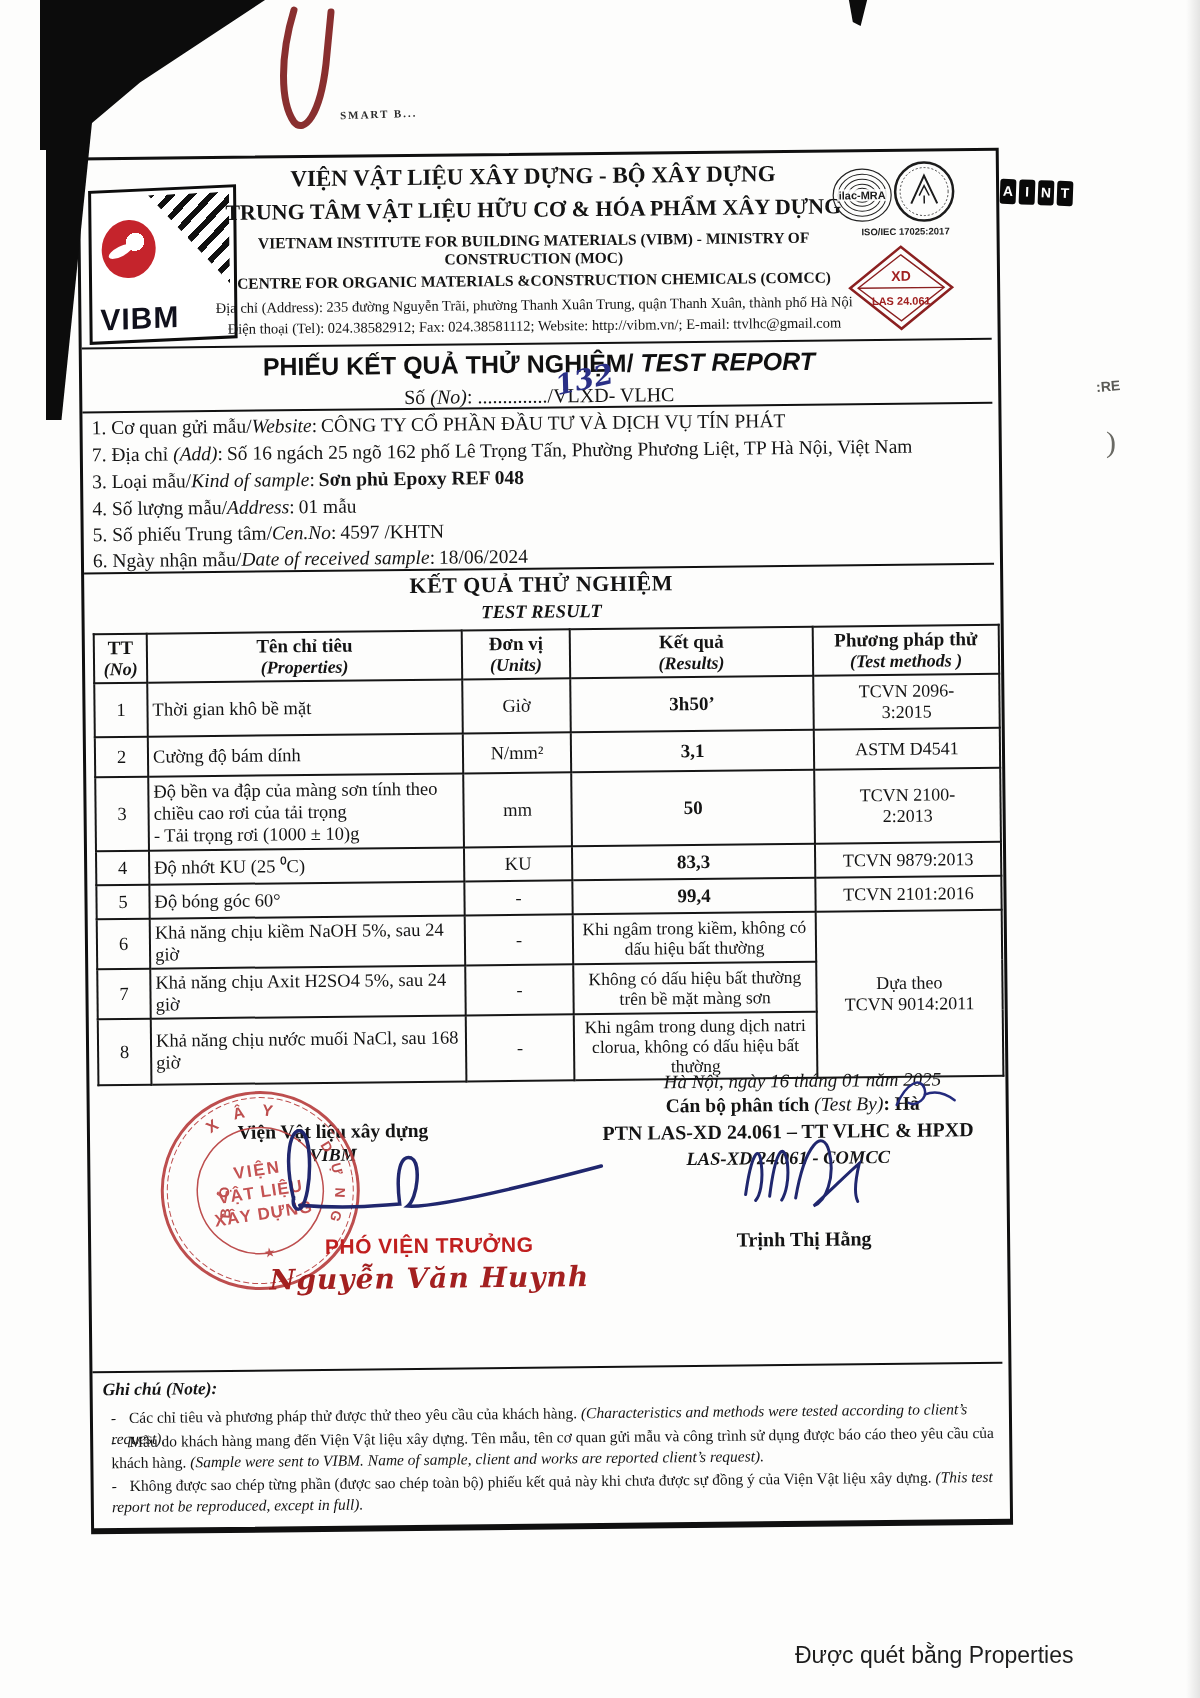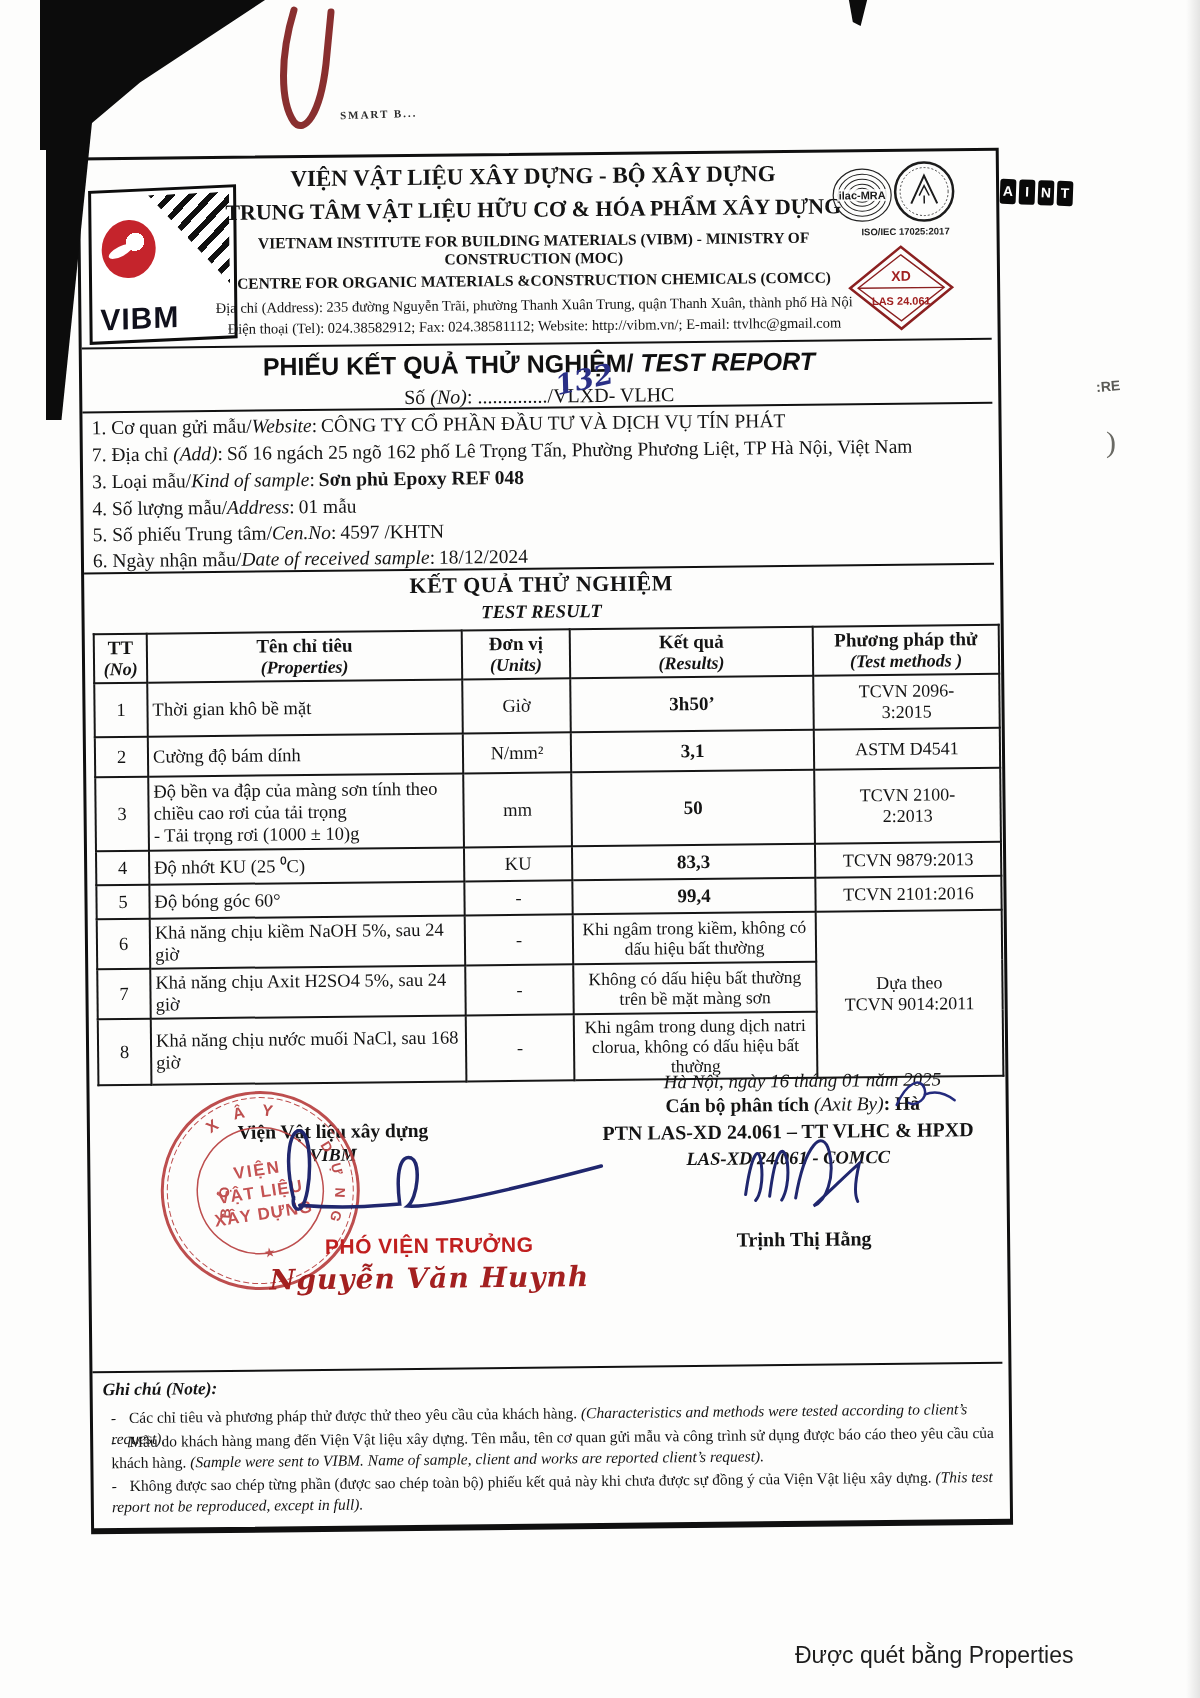--- a/index.html
+++ b/index.html
@@ -189,21 +189,21 @@
   <div class="abs info-line info3" style="top:466px">
     <span>3. Loại mẫu/</span><span class="it">Kind of sample</span><span>:</span><span class="val">Sơn phủ Epoxy REF 048</span>
   </div>
   <div class="abs info-line" style="top:493px">
     <span>4. Số lượng mẫu/</span><span class="it">Address</span><span>:</span><span class="val">01 mẫu</span>
   </div>
   <div class="abs info-line" style="top:519px">
     <span>5. Số phiếu Trung tâm/</span><span class="it">Cen.No</span><span>:</span><span class="val">4597 /KHTN</span>
   </div>
   <div class="abs info-line" style="top:545px">
-    <span>6. Ngày nhận mẫu/</span><span class="it">Date of received sample</span><span>:</span><span class="val">18/12/2024</span>
+    <span>6. Ngày nhận mẫu/</span><span class="it">Date of received sample</span><span>:</span><span class="val">18/06/2024</span>
   </div>
 
   <div class="abs hr" style="top:567px"></div>
 
   <div class="abs res-vi">KẾT QUẢ THỬ NGHIỆM</div>
   <div class="abs res-en">TEST RESULT</div>
 
   <table class="tr1">
     <colgroup>
         <col style="width:53px">
@@ -293,21 +293,21 @@
       <td class="no">8</td>
       <td class="name">Khả năng chịu nước muối NaCl, sau 168 giờ</td>
       <td class="unit">-</td>
       <td class="rest">Khi ngâm trong dung dịch natri clorua, không có dấu hiệu bất thường</td>
     </tr>
   </tbody>
     </table>
 
   <div class="abs dateline">Hà Nội, ngày 16 tháng 01  năm 2025</div>
   <div class="abs testby">
-    <span class="b">Cán bộ phân tích </span><span class="it">(Axit By)</span><span class="b">:  Hà</span>
+    <span class="b">Cán bộ phân tích </span><span class="it">(Test By)</span><span class="b">:  Hà</span>
   </div>
   <div class="abs sigT">
     <svg width="70" height="45" viewBox="0 0 70 45">
       <path d="M6,30 C16,8 30,2 34,14 C37,24 26,32 18,28 M34,20 C44,16 54,18 64,26" fill="none" stroke="#232a7d" stroke-width="2.5" stroke-linecap="round"></path>
     </svg>
   </div>
   <div class="abs ptn">PTN LAS-XD 24.061 – TT VLHC &amp; HPXD</div>
   <div class="abs las">LAS-XD 24.061 - COMCC</div>
 
   <div class="abs orgvi">Viện Vật liệu xây dựng</div>

